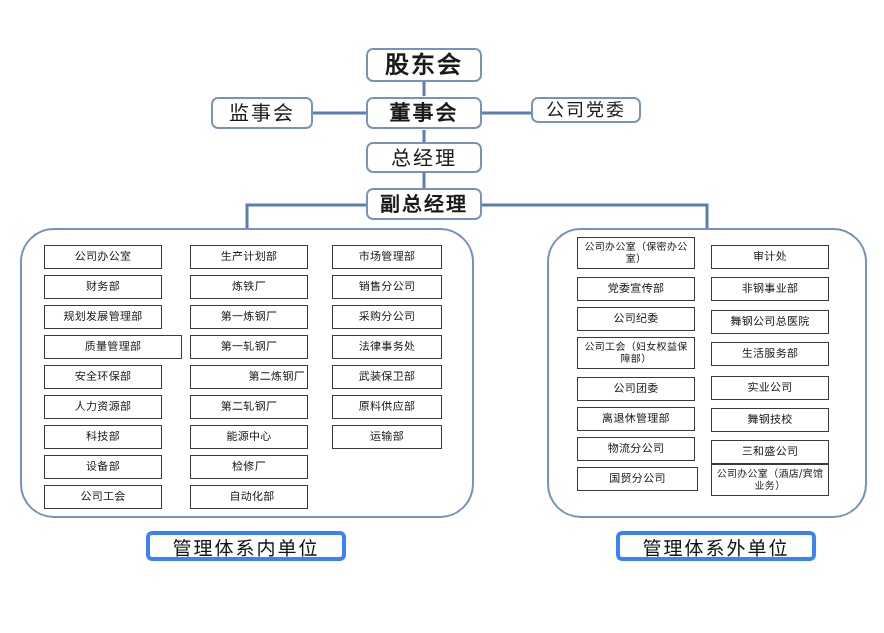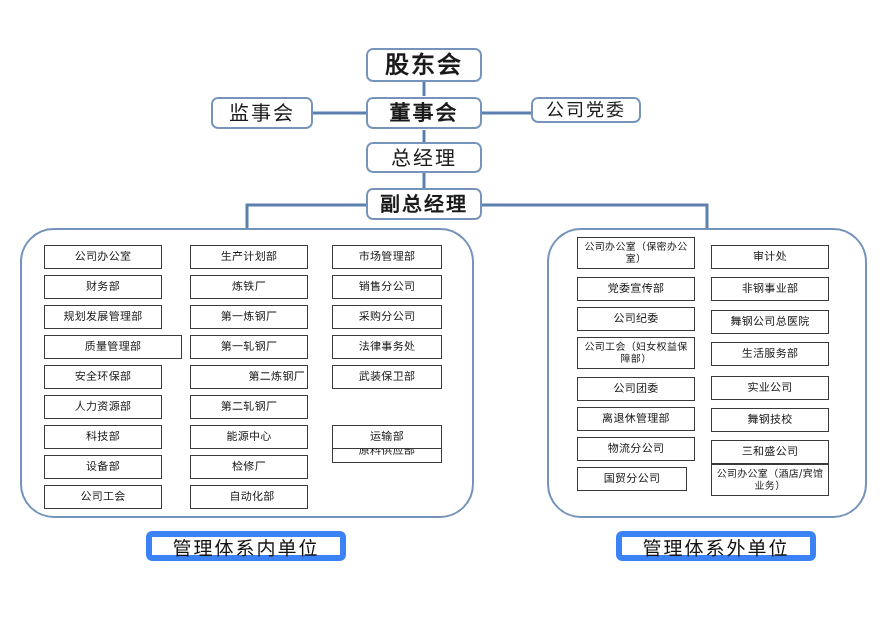--- a/index.html
+++ b/index.html
@@ -77,21 +77,21 @@
   .leaf.two-line {
     font-size: 10px;
     line-height: 1.2;
   }
 
   
   .caption {
     position: absolute;
     box-sizing: border-box;
     background: #ffffff;
-    border: 6px solid #3b82f6;
+    border: 4px solid #3b82f6;
     border-radius: 6px;
     display: flex;
     align-items: center;
     justify-content: center;
     color: #111111;
     font-size: 19px;
     letter-spacing: 2px;
     white-space: nowrap;
     z-index: 3;
   }
@@ -210,21 +210,21 @@
     </div>
   <div class="leaf" style="left:332px; top:305px; width:110px; height:24px;">
       <span>采购分公司</span>
     </div>
   <div class="leaf" style="left:332px; top:335px; width:110px; height:24px;">
       <span>法律事务处</span>
     </div>
   <div class="leaf" style="left:332px; top:365px; width:110px; height:24px;">
       <span>武装保卫部</span>
     </div>
-  <div class="leaf" style="left:332px; top:395px; width:110px; height:24px;margin-top:44px;">
+  <div class="leaf" style="left:332px; top:395px; width:110px; height:24px;">
       <span>原料供应部</span>
     </div>
   <div class="leaf" style="left:332px; top:425px; width:110px; height:24px;">
       <span>运输部</span>
     </div>
 
   <div class="group-box" style="left:547px; top:228px; width:320px; height:290px;"></div>
 
   <div class="leaf two-line" style="left:577px; top:237px; width:118px; height:32px;">
       <span>公司办公室（保密办公室）</span>
@@ -240,21 +240,21 @@
     </div>
   <div class="leaf" style="left:577px; top:377px; width:118px; height:24px;">
       <span>公司团委</span>
     </div>
   <div class="leaf" style="left:577px; top:407px; width:118px; height:24px;">
       <span>离退休管理部</span>
     </div>
   <div class="leaf" style="left:577px; top:437px; width:118px; height:24px;">
       <span>物流分公司</span>
     </div>
-  <div class="leaf" style="left:577px; top:467px; width:110px; height:24px;">
+  <div class="leaf" style="left:577px; top:467px; width:121px; height:24px;">
       <span>国贸分公司</span>
     </div>
 
   <div class="leaf" style="left:711px; top:245px; width:118px; height:24px;">
       <span>审计处</span>
     </div>
   <div class="leaf" style="left:711px; top:277px; width:118px; height:24px;">
       <span>非钢事业部</span>
     </div>
   <div class="leaf" style="left:711px; top:310px; width:118px; height:24px;">

